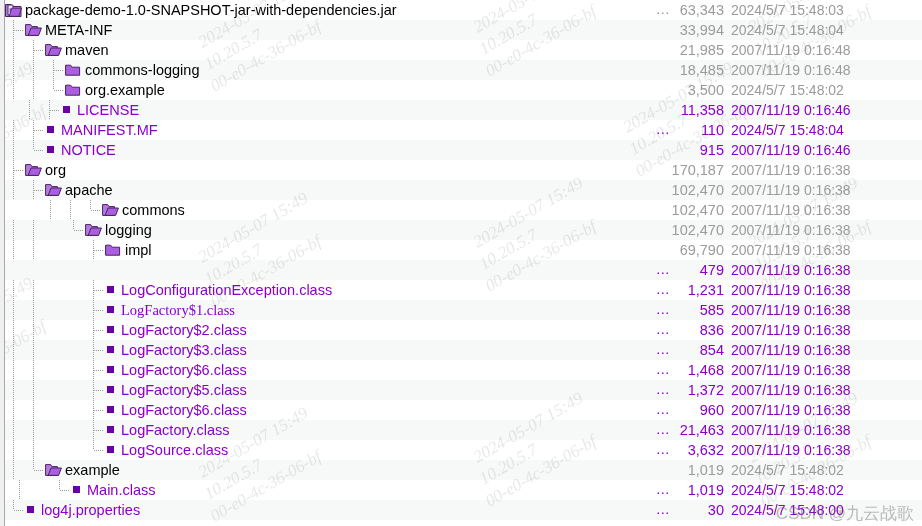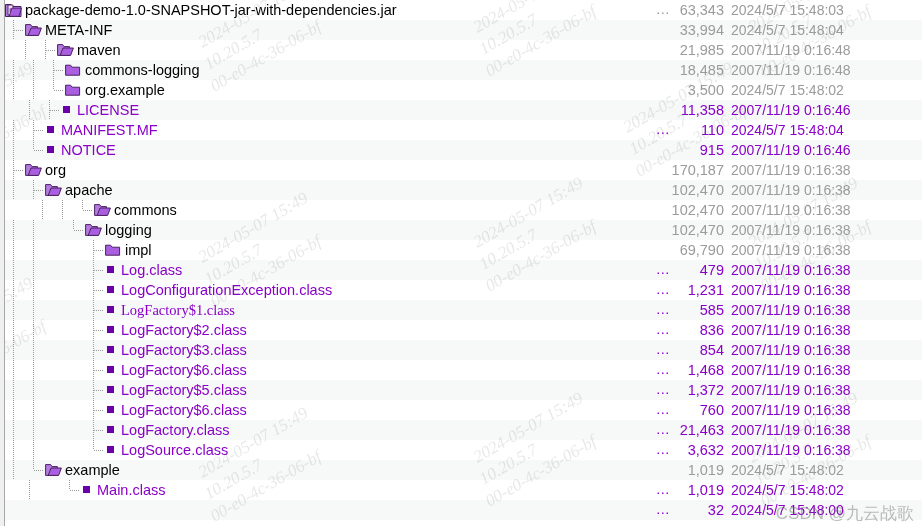--- a/index.html
+++ b/index.html
@@ -218,21 +218,21 @@
               <path d="M3.2 12.4 L6.0 5.0 L16.4 5.0 L13.6 12.4 Z" fill="#a95fe0" stroke="#4a2060" stroke-width="1"></path>
             </svg>
           </span>
           <span class="label">META-INF</span>
         </div>
         <div class="ellipsis meta-dir"></div>
         <div class="size meta-dir">33,994</div>
         <div class="date meta-dir">2024/5/7 15:48:04</div>
       </div>
       <div class="row odd">
-        <div class="name-cell" style="left: 16px;">
+        <div class="name-cell" style="left: 4px;">
           <div class="guides" style="width: 40px;">
             <div class="vline" style="left: 9px;"></div>
             <div class="elbow cont" style="left: 29px;">
               <span class="v"></span>
               <span class="h"></span>
             </div>
           </div>
           <span class="icon">
             <svg width="17" height="14" viewBox="0 0 17 14">
               <path d="M0.6 1.6 L5.6 1.6 L7.1 3.6 L12.4 3.6 L12.4 12.4 L0.6 12.4 Z" fill="#b57ae0" stroke="#4a2060" stroke-width="1"></path>
@@ -382,21 +382,21 @@
               <path d="M3.2 12.4 L6.0 5.0 L16.4 5.0 L13.6 12.4 Z" fill="#a95fe0" stroke="#4a2060" stroke-width="1"></path>
             </svg>
           </span>
           <span class="label">apache</span>
         </div>
         <div class="ellipsis meta-dir"></div>
         <div class="size meta-dir">102,470</div>
         <div class="date meta-dir">2007/11/19 0:16:38</div>
       </div>
       <div class="row odd">
-        <div class="name-cell" style="left: 0; padding-left: 33px;">
+        <div class="name-cell" style="left: 8px; padding-left: 33px;">
           <div class="guides" style="width: 60px;">
             <div class="vline" style="left: 9px;"></div>
             <div class="vline" style="left: 29px;"></div>
             <div class="elbow" style="left: 49px;">
               <span class="v"></span>
               <span class="h"></span>
             </div>
           </div>
           <span class="icon">
             <svg width="17" height="14" viewBox="0 0 17 14">
@@ -447,36 +447,20 @@
               <path d="M0.6 2.2 L5.6 2.2 L7.1 4.2 L14.6 4.2 L14.6 12.2 L0.6 12.2 Z" fill="#a95fe0" stroke="#4a2060" stroke-width="1"></path>
             </svg>
           </span>
           <span class="label">impl</span>
         </div>
         <div class="ellipsis meta-dir"></div>
         <div class="size meta-dir">69,790</div>
         <div class="date meta-dir">2007/11/19 0:16:38</div>
       </div>
       <div class="row even">
-        <div class="name-cell" style="left: 4px;">
-          <div class="guides" style="width: 100px;">
-            <div class="vline" style="left: 9px;"></div>
-            <div class="vline" style="left: 29px;"></div>
-            <div class="elbow cont" style="left: 89px;">
-              <span class="v"></span>
-              <span class="h"></span>
-            </div>
-          </div>
-          <span class="icon" style="width: 14px;">
-            <svg width="12" height="12" viewBox="0 0 12 12">
-              <rect x="2" y="3" width="7" height="7" fill="#6a00a8"></rect>
-            </svg>
-          </span>
-          <span class="label file">Log.class</span>
-        </div>
         <div class="ellipsis meta-file">...</div>
         <div class="size meta-file">479</div>
         <div class="date meta-file">2007/11/19 0:16:38</div>
       </div>
       <div class="row odd">
         <div class="name-cell" style="left: 4px;">
           <div class="guides" style="width: 100px;">
             <div class="vline" style="left: 9px;"></div>
             <div class="vline" style="left: 29px;"></div>
             <div class="elbow cont" style="left: 89px;">
@@ -611,21 +595,21 @@
             </div>
           </div>
           <span class="icon" style="width: 14px;">
             <svg width="12" height="12" viewBox="0 0 12 12">
               <rect x="2" y="3" width="7" height="7" fill="#6a00a8"></rect>
             </svg>
           </span>
           <span class="label file">LogFactory$6.class</span>
         </div>
         <div class="ellipsis meta-file">...</div>
-        <div class="size meta-file">760</div>
+        <div class="size meta-file">960</div>
         <div class="date meta-file">2007/11/19 0:16:38</div>
       </div>
       <div class="row even">
         <div class="name-cell" style="left: 4px;">
           <div class="guides" style="width: 100px;">
             <div class="vline" style="left: 9px;"></div>
             <div class="vline" style="left: 29px;"></div>
             <div class="elbow cont" style="left: 89px;">
               <span class="v"></span>
               <span class="h"></span>
@@ -678,42 +662,56 @@
               <path d="M3.2 12.4 L6.0 5.0 L16.4 5.0 L13.6 12.4 Z" fill="#a95fe0" stroke="#4a2060" stroke-width="1"></path>
             </svg>
           </span>
           <span class="label">example</span>
         </div>
         <div class="ellipsis meta-dir"></div>
         <div class="size meta-dir">1,019</div>
         <div class="date meta-dir">2024/5/7 15:48:02</div>
       </div>
       <div class="row odd">
-        <div class="name-cell" style="left: 20px;">
+        <div class="name-cell" style="left: 4px; padding-left: 6px;">
           <div class="guides" style="width: 60px;">
             <div class="vline" style="left: 9px;"></div>
             <div class="elbow" style="left: 49px;">
               <span class="v"></span>
               <span class="h"></span>
             </div>
           </div>
           <span class="icon" style="width: 14px;">
             <svg width="12" height="12" viewBox="0 0 12 12">
               <rect x="2" y="3" width="7" height="7" fill="#6a00a8"></rect>
             </svg>
           </span>
           <span class="label file">Main.class</span>
         </div>
         <div class="ellipsis meta-file">...</div>
         <div class="size meta-file">1,019</div>
         <div class="date meta-file">2024/5/7 15:48:02</div>
       </div>
       <div class="row even">
-        <div class="ellipsis meta-file">...</div>
-        <div class="size meta-file">32</div>
+        <div class="name-cell" style="left: 4px;">
+          <div class="guides" style="width: 20px;">
+            <div class="elbow" style="left: 9px;">
+              <span class="v"></span>
+              <span class="h"></span>
+            </div>
+          </div>
+          <span class="icon" style="width: 14px;">
+            <svg width="12" height="12" viewBox="0 0 12 12">
+              <rect x="2" y="3" width="7" height="7" fill="#6a00a8"></rect>
+            </svg>
+          </span>
+          <span class="label file">log4j.properties</span>
+        </div>
+        <div class="ellipsis meta-file">...</div>
+        <div class="size meta-file">30</div>
         <div class="date meta-file">2024/5/7 15:48:00</div>
       </div>
     </div>
 
   <div class="wm-layer" id="wm-layer">
       <div class="wm" style="left: 195px; top: 35px;">2024-05-07 15:49</div>
       <div class="wm" style="left: 201px; top: 57px;">10.20.5.7</div>
       <div class="wm" style="left: 207px; top: 79px;">00-e0-4c-36-06-bf</div>
       <div class="wm" style="left: 195px; top: 250px;">2024-05-07 15:49</div>
       <div class="wm" style="left: 201px; top: 272px;">10.20.5.7</div>

